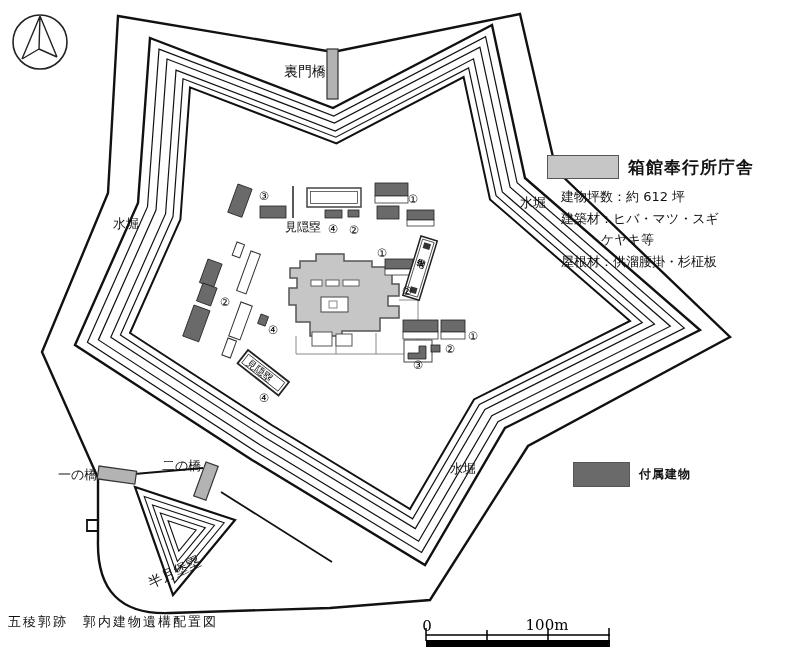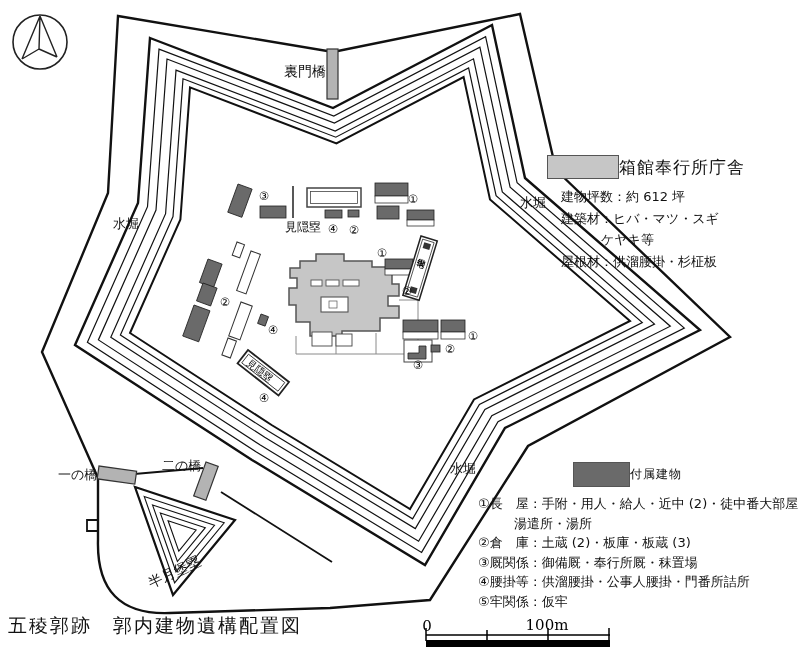--- a/index.html
+++ b/index.html
@@ -1,31 +1,31 @@
 <!DOCTYPE html>
 <html><head>
 <meta charset="utf-8">
 <style>
   html,body{margin:0;padding:0;background:#fff;}
   #stage{position:relative;width:800px;height:653px;background:#fff;overflow:hidden;
          font-family:"DejaVu Sans",sans-serif;color:#111;}
   #stage svg{position:absolute;left:0;top:0;}
   .abs{position:absolute;}
   
-  .leg-head{display:flex;align-items:center;}
+  .leg-head{display:flex;align-items:center;gap:9px;font-weight:bold;}
   .swatch{display:inline-block;border:1px solid #555;}
   .sw-office{width:70px;height:22px;}
   .sw-annex{width:55px;height:23px;}
   .leg-title{font-size:17px;letter-spacing:1px;}
   .leg-title.big{font-size:12px;}
   .leg-lines{margin-top:7px;margin-left:14px;font-size:13px;line-height:21.5px;white-space:nowrap;}
   .leg-lines .indent2{padding-left:40px;}
   .la-items{margin-top:7px;font-size:13px;line-height:19.5px;white-space:nowrap;}
   .la-items .indent{padding-left:36px;}
-  #map-title{font-size:19px;letter-spacing:2px;text-align:center;}
+  #map-title{font-size:13px;letter-spacing:2px;text-align:center;}
   text{font-family:"DejaVu Sans",sans-serif;}
   .maplabel{font-size:13px;fill:#111;}
   .maplabel.small{font-size:12px;}
   .maplabel.big{font-size:14px;}
   .scale-num{font-family:"DejaVu Serif",serif;font-size:15px;}
 </style>
 </head>
 <body>
 
 <div id="stage">
@@ -180,25 +180,17 @@
     <div class="indent2">ケヤキ等</div>
     <div>屋根材：供溜腰掛・杉柾板</div>
   </div>
 </div>
 
 <div class="abs" style="left:478px;top:462px;">
   <div class="leg-head" style="margin-left:95px;">
     <span class="swatch sw-annex" style="background: rgb(106, 106, 106);"></span>
     <span class="leg-title big">付属建物</span>
   </div>
-  <div class="la-items">
-    <div>①長　屋：手附・用人・給人・近中 (2)・徒中番大部屋</div>
-    <div class="indent">湯遣所・湯所</div>
-    <div>②倉　庫：土蔵 (2)・板庫・板蔵 (3)</div>
-    <div>③厩関係：御備厩・奉行所厩・秣置場</div>
-    <div>④腰掛等：供溜腰掛・公事人腰掛・門番所詰所</div>
-    <div>⑤牢関係：仮牢</div>
-  </div>
 </div>
 
 <div id="map-title" class="abs" style="left:8px;top:613px;">五稜郭跡　郭内建物遺構配置図</div>
 
 </div>
 
 </body></html>

